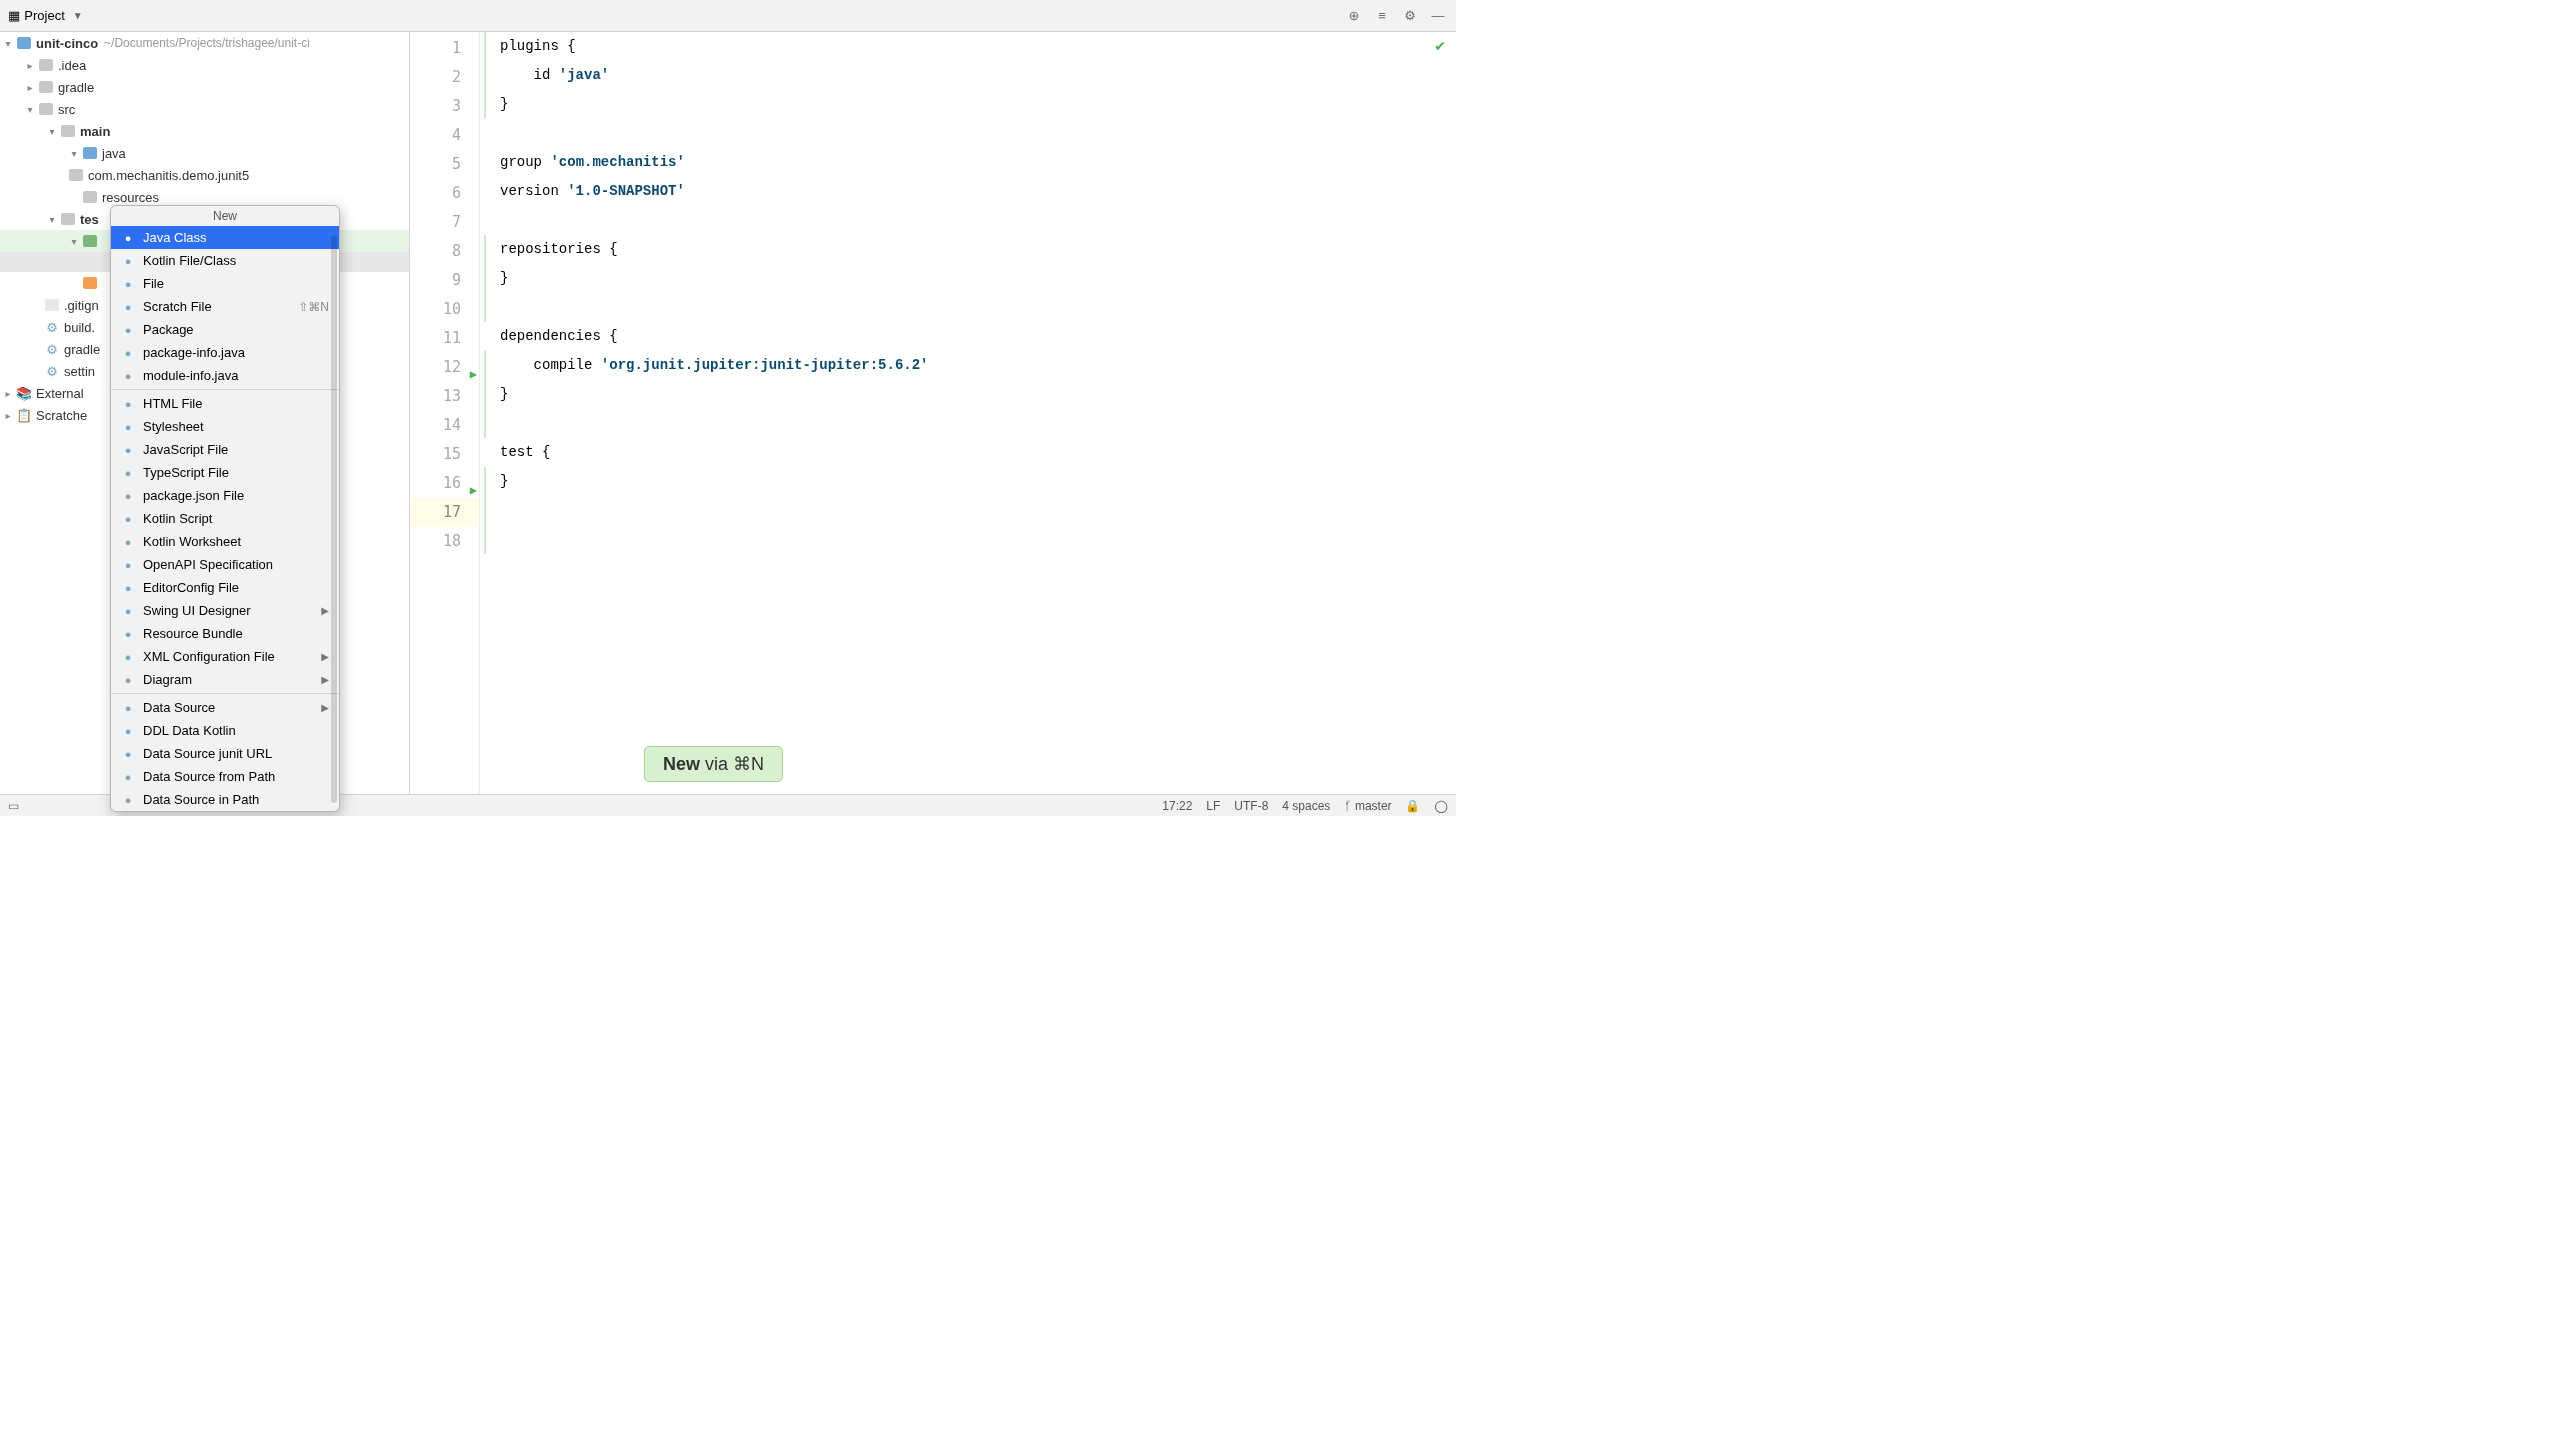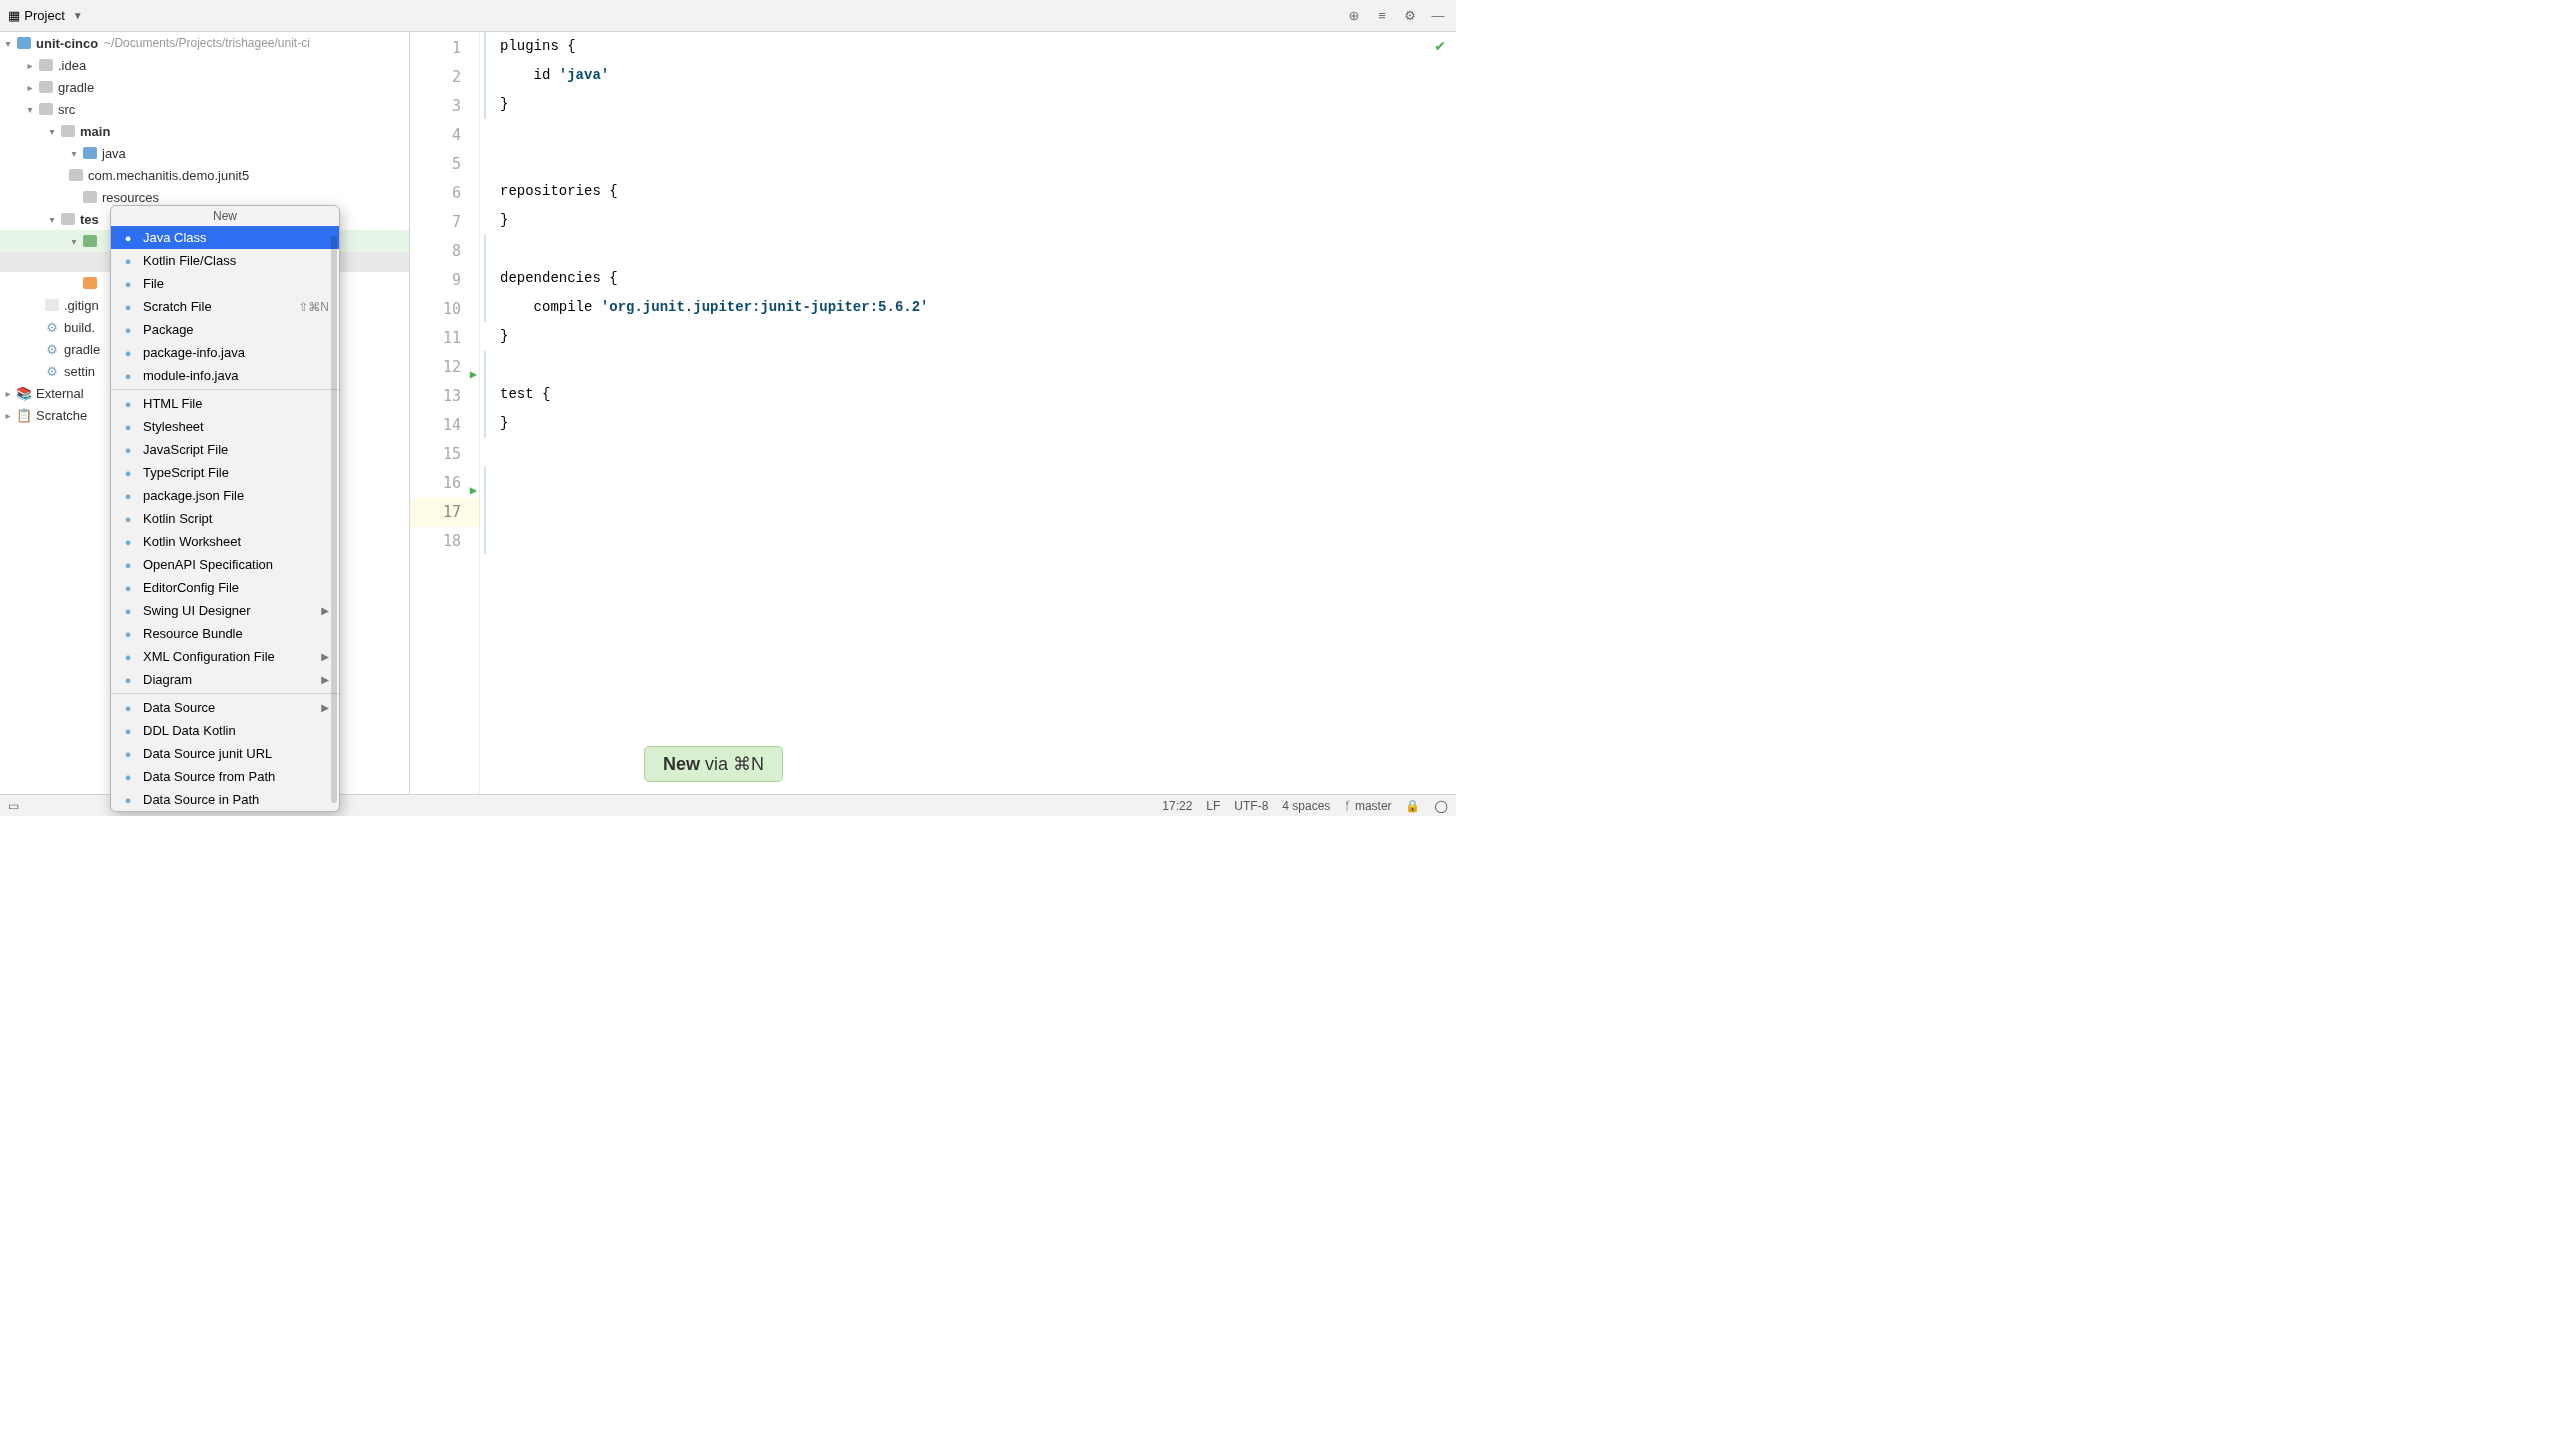--- a/index.html
+++ b/index.html
@@ -250,20 +250,22 @@
         </div>
         <div class="fm">
           <div class="bar"></div>
         </div>
     </div>
     <div class="code">
       <div class="cl"><span>plugins {</span></div>
       <div class="cl"><span>    id </span><span class="str">'java'</span></div>
       <div class="cl"><span>}</span></div>
       <div class="cl"><span></span></div>
+      <div class="cl"><span>group </span><span class="str">'com.mechanitis'</span></div>
+      <div class="cl"><span>version </span><span class="str">'1.0-SNAPSHOT'</span></div>
       <div class="cl"><span></span></div>
       <div class="cl"><span>repositories {</span></div>
       <div class="cl"><span>}</span></div>
       <div class="cl"><span></span></div>
       <div class="cl"><span>dependencies {</span></div>
       <div class="cl"><span>    compile </span><span class="str">'org.junit.jupiter:junit-jupiter:5.6.2'</span></div>
       <div class="cl"><span>}</span></div>
       <div class="cl"><span></span></div>
       <div class="cl"><span>test {</span></div>
       <div class="cl"><span>}</span></div>

